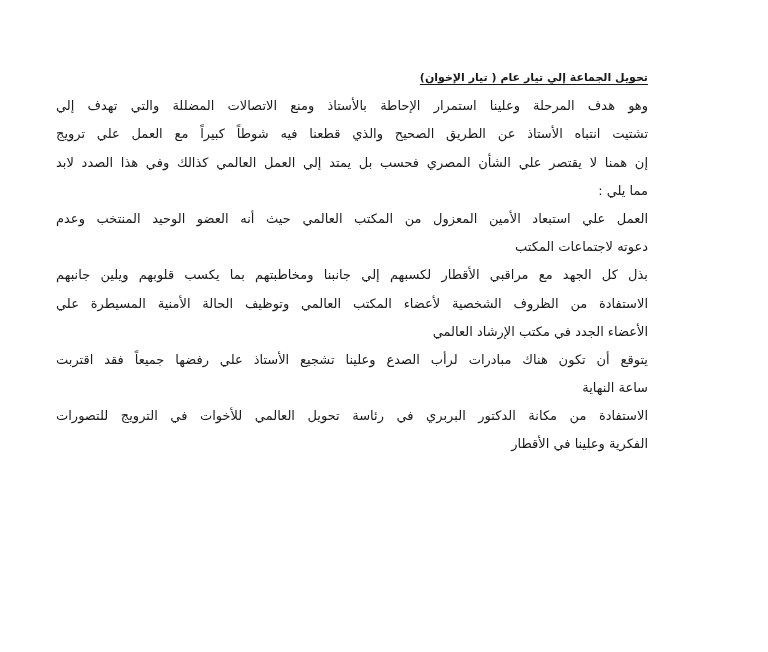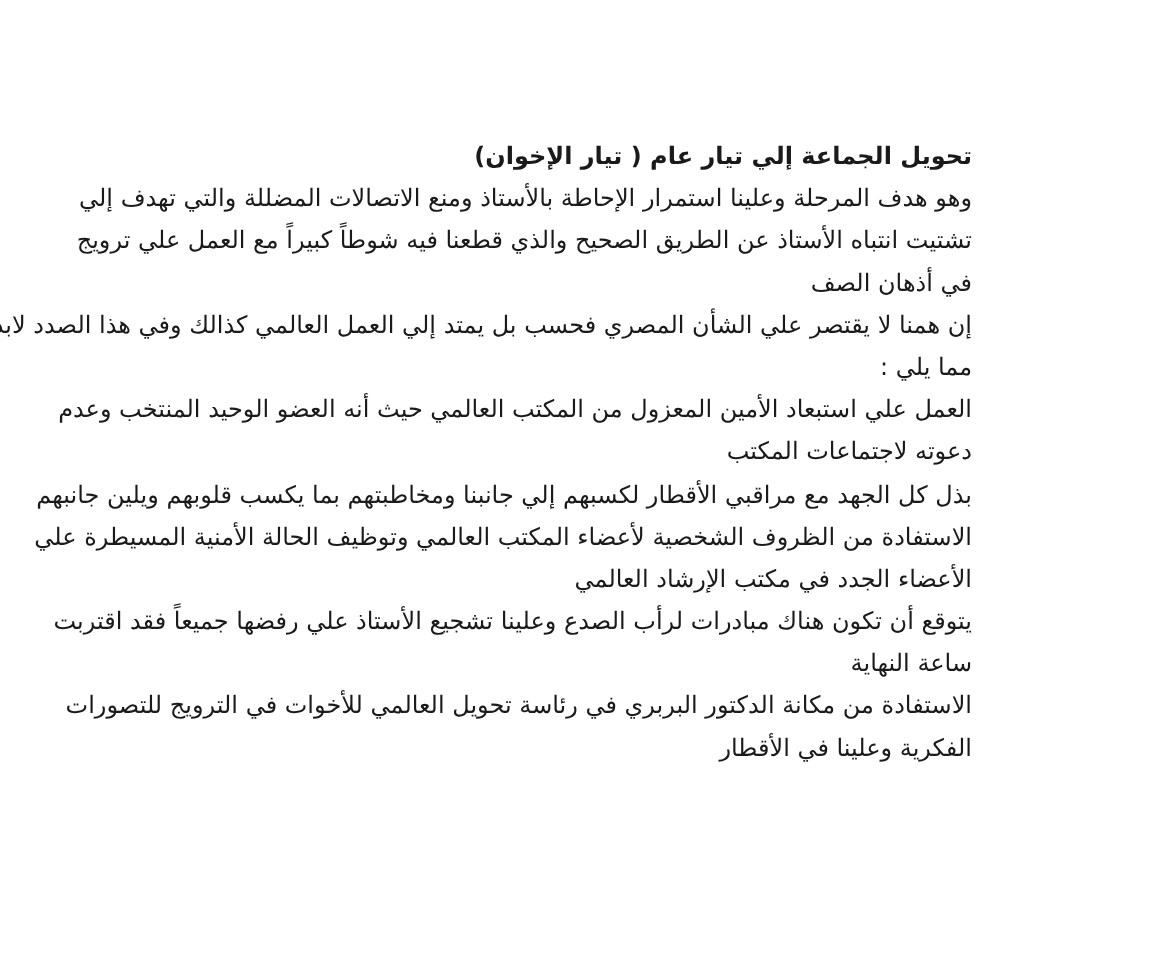--- a/index.html
+++ b/index.html
@@ -20,50 +20,49 @@
       left: 56px;
       top: 64px;
       width: 592px;
       direction: rtl;
       text-align: right;
     }
     .line {
       display: block;
       height: 28.2px;
       line-height: 28.2px;
-      font-size: 16px;
+      font-size: 13px;
       white-space: nowrap;
       overflow: visible;
     }
     .heading {
       font-weight: bold;
+      text-decoration: underline;
       text-underline-offset: 3px;
-      font-size: 16px;
-      margin-top: 26px;
+      font-size: 11px;
     }
     .subheading {
       font-weight: bold;
       text-decoration: underline;
       text-underline-offset: 3px;
       font-size: 15.5px;
     }
     .justify {
       text-align: justify;
       text-align-last: justify;
     }
   </style>
 </head>
 <body>
 
 <div class="page">
 
   <span class="line heading">تحويل الجماعة إلي تيار عام ( تيار الإخوان)</span>
   <span class="line justify">وهو هدف المرحلة  وعلينا استمرار الإحاطة بالأستاذ ومنع الاتصالات المضللة والتي تهدف إلي</span>
   <span class="line justify">تشتيت انتباه الأستاذ عن الطريق الصحيح والذي قطعنا فيه شوطاً كبيراً مع العمل علي ترويج</span>
-  <span class="line">في أذهان الصف</span>
 
   <span class="line justify">إن همنا لا يقتصر علي الشأن المصري فحسب بل يمتد إلي العمل العالمي كذالك وفي هذا الصدد لابد</span>
   <span class="line">مما يلي :</span>
 
   <div>
     <span class="line justify">العمل علي استبعاد الأمين المعزول من المكتب العالمي حيث أنه العضو الوحيد المنتخب وعدم</span>
     <span class="line">دعوته لاجتماعات المكتب</span>
   </div>
 
   <div>

